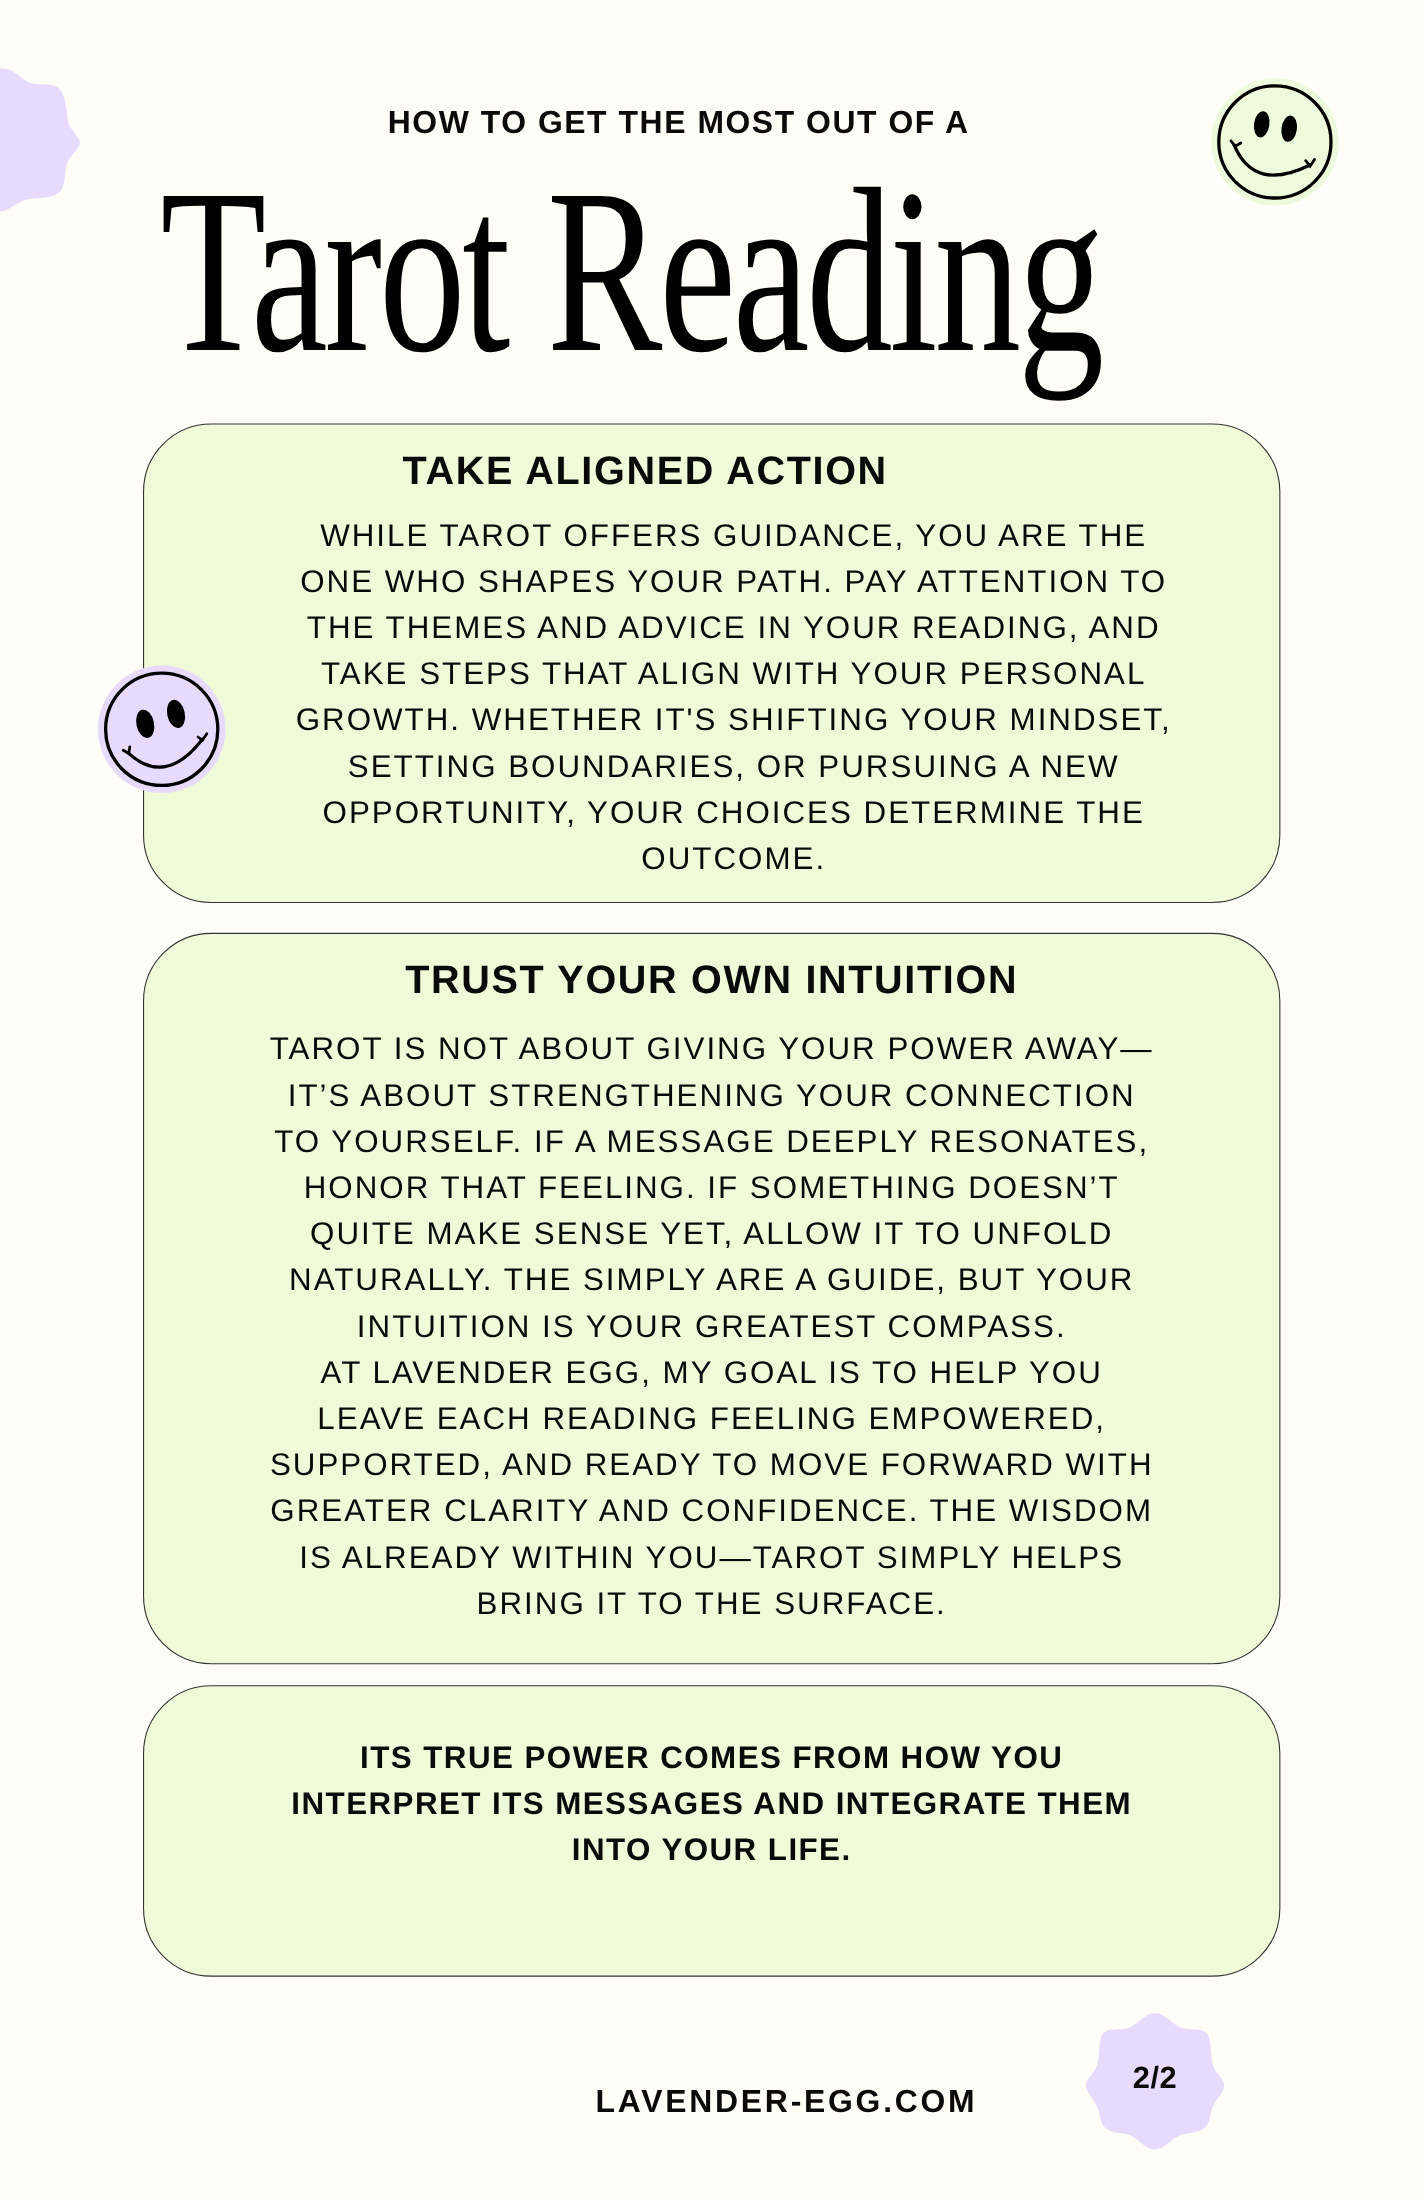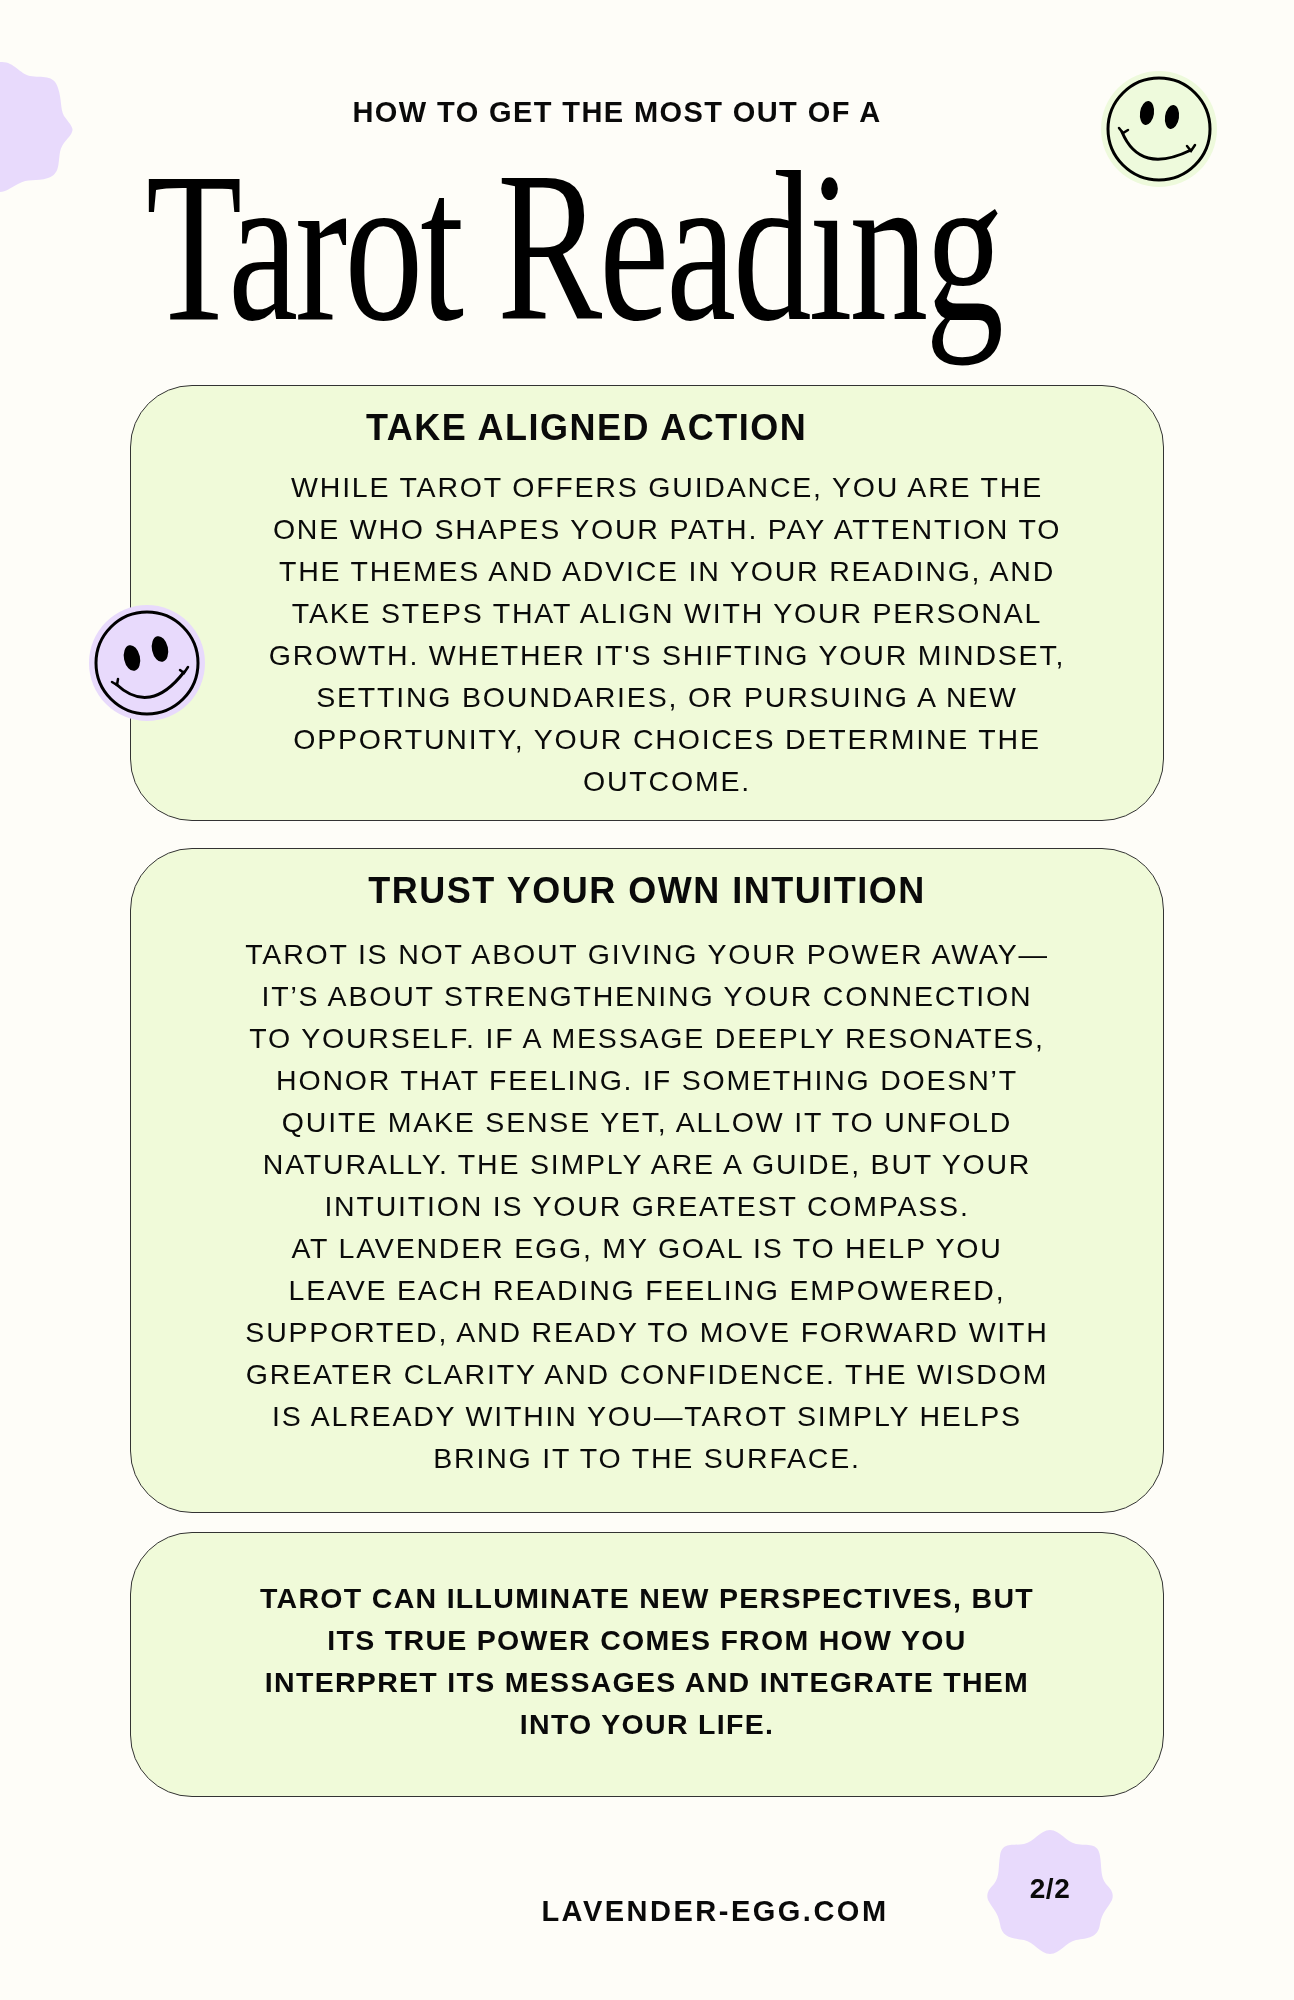--- a/index.html
+++ b/index.html
@@ -255,21 +255,20 @@
     <span class="line">LEAVE EACH READING FEELING EMPOWERED,</span>
     <span class="line">SUPPORTED, AND READY TO MOVE FORWARD WITH</span>
     <span class="line">GREATER CLARITY AND CONFIDENCE. THE WISDOM</span>
     <span class="line">IS ALREADY WITHIN YOU—TAROT SIMPLY HELPS</span>
     <span class="line">BRING IT TO THE SURFACE.</span>
   </div>
 </div>
 
 <div class="card card-3">
   <div class="card-body">
-    <span class="line">TAROT CAN ILLUMINATE NEW PERSPECTIVES, BUT</span>
     <span class="line">ITS TRUE POWER COMES FROM HOW YOU</span>
     <span class="line">INTERPRET ITS MESSAGES AND INTEGRATE THEM</span>
     <span class="line">INTO YOUR LIFE.</span>
   </div>
 </div>
 
 <div class="footer-site">
   <span>LAVENDER-EGG.COM</span>
 </div>
 

